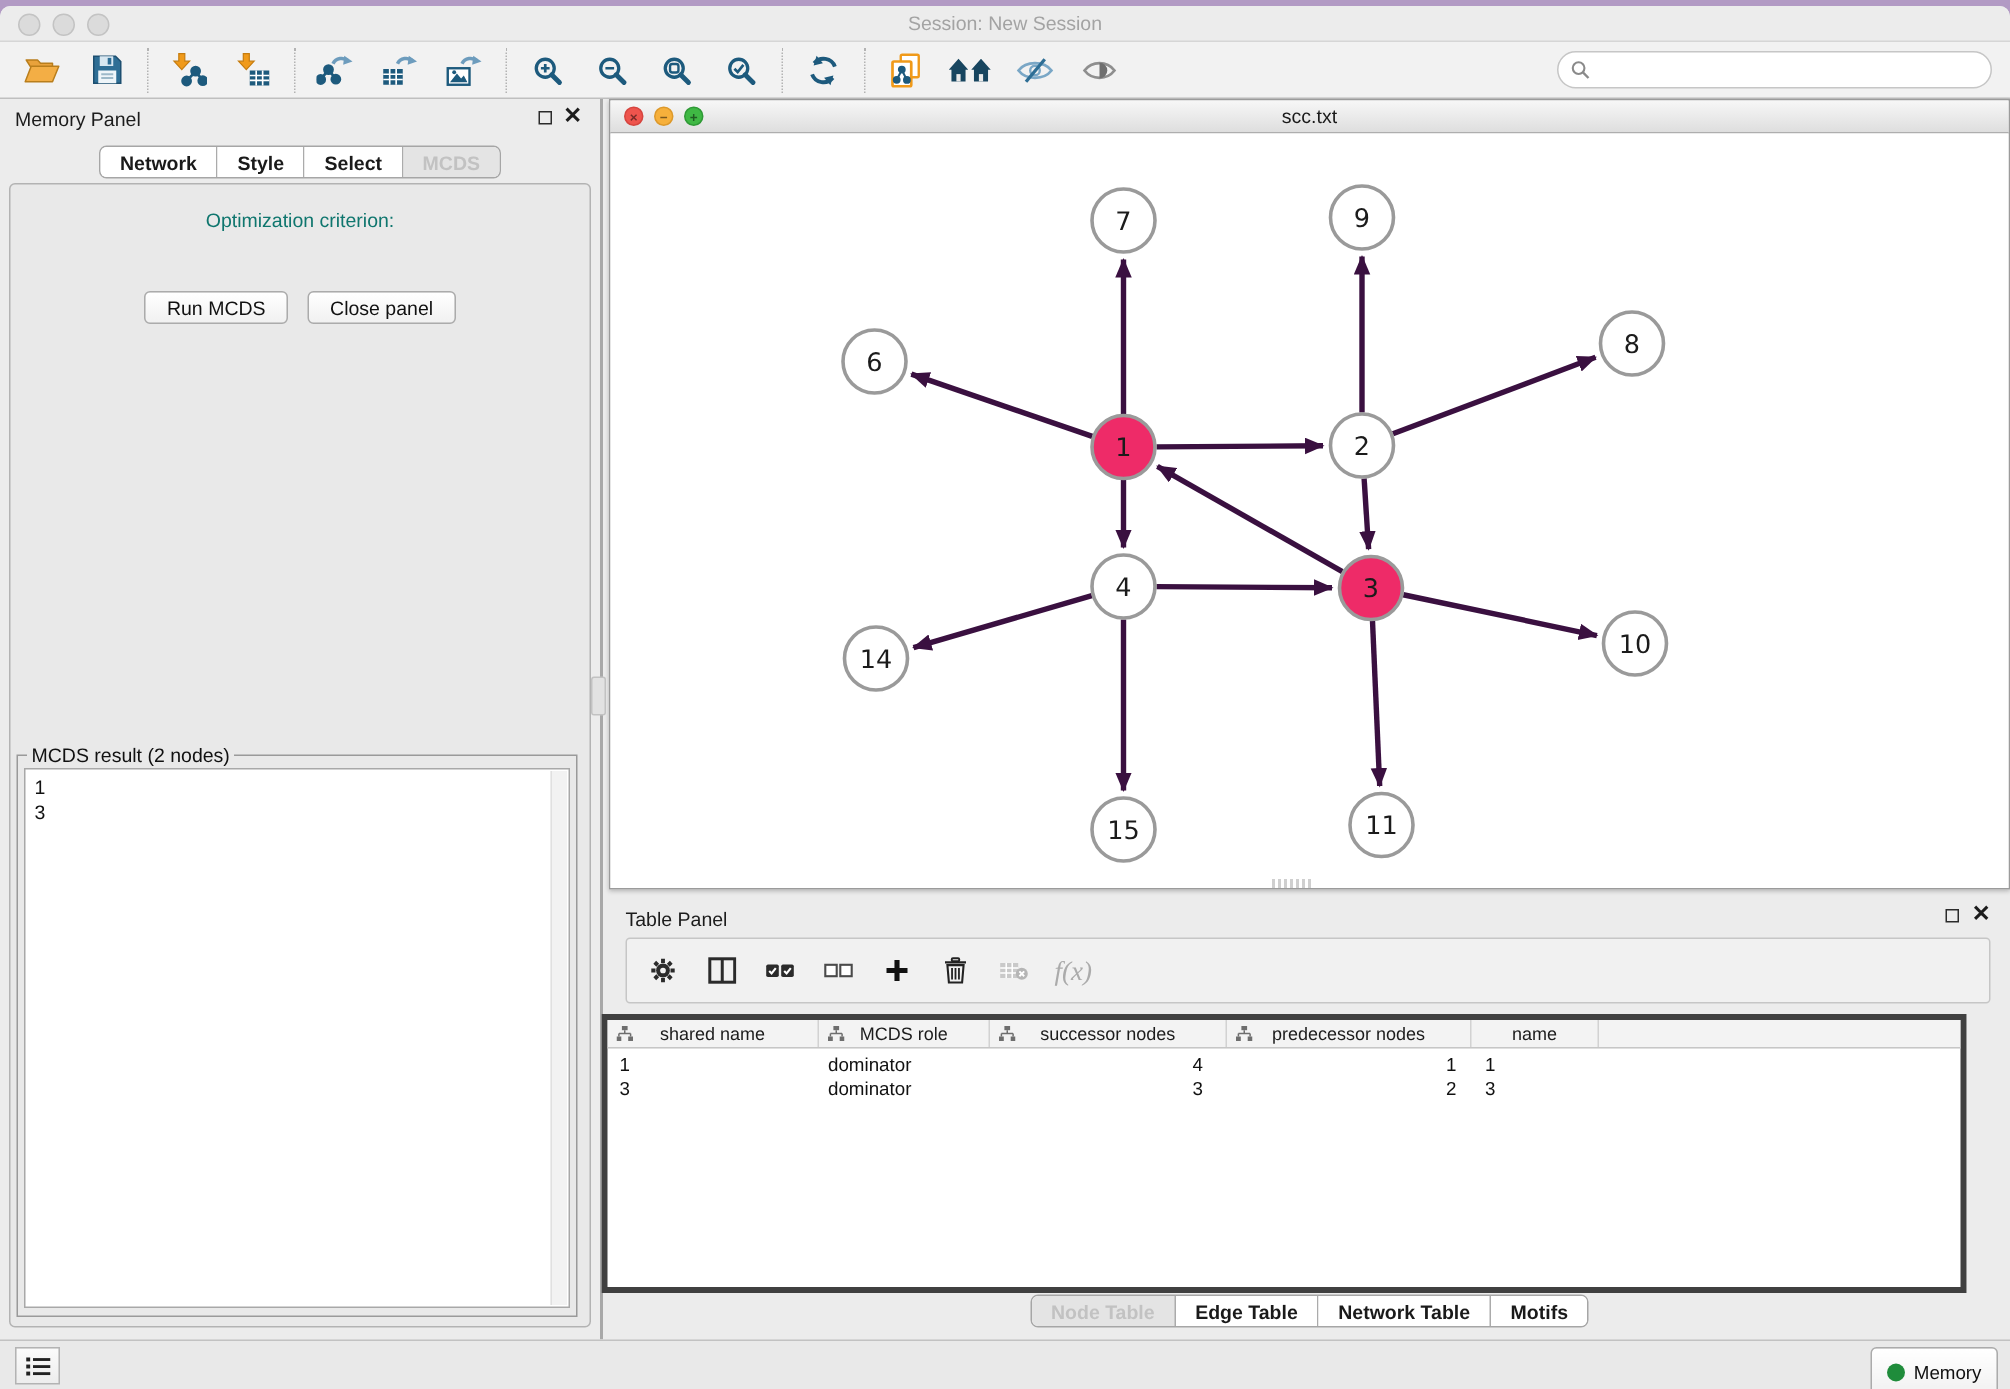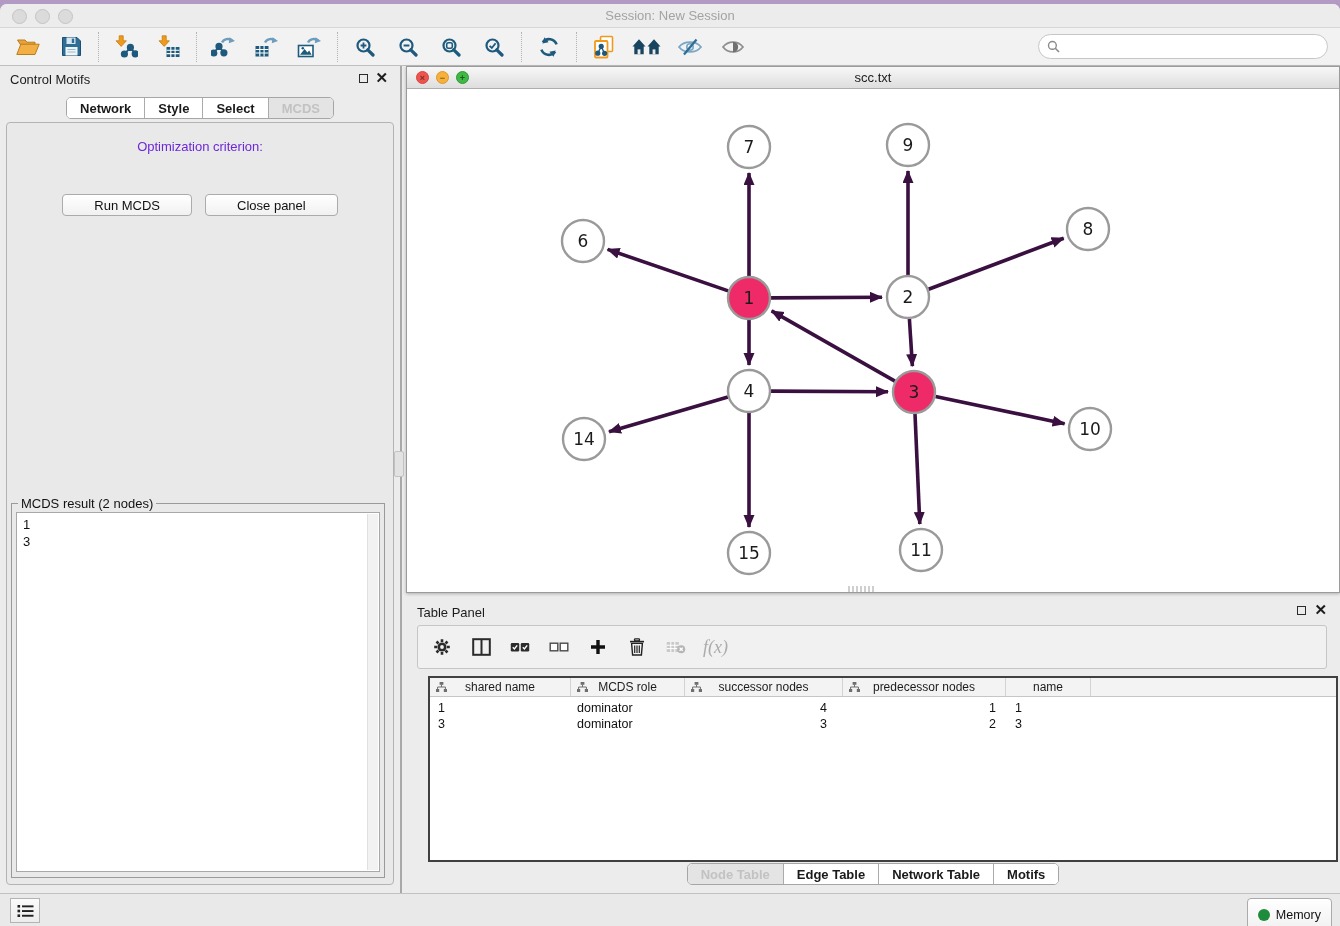--- a/index.html
+++ b/index.html
@@ -25,28 +25,28 @@
   .cp-header { position:relative; height:24px; }
   .cp-title { position:absolute; left:10px; top:6px; font-size:13px; color:#1c1c1c; }
   .float-icon { position:absolute; top:8px; width:9px; height:9px; border:1.6px solid #2b2b2b; background:transparent; display:inline-block; }
   .close-icon { position:absolute; top:3px; font-size:15px; font-weight:bold; color:#1c1c1c; line-height:18px; }
   .cp-tabs { position:absolute; top:31px; left:0; width:100%; display:flex; justify-content:center; }
   .seg { display:inline-flex; border:1px solid #a6a6a6; border-radius:5px; overflow:hidden; background:#fff; height:22px; }
   .seg .tab { padding:3px 13px 0 13px; font-size:13px; font-weight:700; color:#1a1a1a; background:#fff; border-right:1px solid #ababab; white-space:nowrap; }
   .seg .tab:last-child { border-right:none; }
   .seg .tab.selected { background:#e4e4e4; color:#c2c2c2; }
   .cp-body { position:absolute; top:56px; left:6px; right:6px; bottom:8px; background:#e9e9e9; border:1px solid #b3b3b3; border-radius:4px; }
-  .opt-label { position:absolute; top:16px; left:0; right:0; text-align:center; font-size:13px; color:#6d28d9; }
+  .opt-label { position:absolute; top:16px; left:0; right:0; text-align:center; font-size:13px; color:#0f766e; }
   .criterion-select { position:absolute; top:38px; left:38px; right:34px; height:23px; background:linear-gradient(#ffffff,#f3f3f3); border:1px solid #acacac; border-radius:4px; display:flex; align-items:center; padding-left:9px; font-size:13px; color:#111; }
   .stepper { position:absolute; right:7px; top:3px; display:flex; flex-direction:column; gap:2px; }
   .stepper i { display:block; width:0; height:0; border-left:4px solid transparent; border-right:4px solid transparent; }
   .stepper .up { border-bottom:5px solid #555; }
   .stepper .dn { border-top:5px solid #555; }
   .cp-buttons { position:absolute; top:71px; left:0; right:0; display:flex; justify-content:center; gap:13px; }
-  .btn { height:22px; padding:0 31px; background:linear-gradient(#ffffff,#f1f1f1); border:1px solid #ababab; border-radius:4px; font-size:13px; color:#111; font-family:"Liberation Sans", sans-serif;text-align:right; }
+  .btn { height:22px; padding:0 14px; background:linear-gradient(#ffffff,#f1f1f1); border:1px solid #ababab; border-radius:4px; font-size:13px; color:#111; font-family:"Liberation Sans", sans-serif;text-align:right; }
   .result-fieldset { position:absolute; left:4px; right:8px; top:373px; bottom:6px; border:1px solid #9a9a9a; background:#e9e9e9; }
   .result-fieldset legend { font-size:13px; color:#111; margin-left:6px; padding:0 3px; }
   .result-box { position:absolute; left:4px; right:4px; top:1px; bottom:5px; background:#fff; border:1px solid #a8a8a8; }
   .scroll-track { position:absolute; right:1px; top:1px; bottom:1px; width:11px; background:#f2f2f2; border-left:1px solid #e0e0e0; }
   .rline { font-size:13px; color:#111; line-height:17px; padding-left:6px; }
   .result-box .rline:first-child { padding-top:3px; }
 
   .vdivider { position:absolute; top:62px; left:400px; width:2px; bottom:33px; background:#a8a8a8; }
   .grip-v { position:absolute; top:447px; left:394px; width:10px; height:26px; background:#e2e2e2; border:1px solid #c2c2c2; border-radius:2px; z-index:5; }
 
@@ -61,21 +61,21 @@
   .net-title { position:absolute; left:0; right:0; top:3px; text-align:center; font-size:13px; color:#1a1a1a; }
   .net-canvas { position:absolute; top:22px; left:0; right:0; bottom:0; background:#fff; }
   .grip-h { position:absolute; bottom:0px; left:441px; width:26px; height:6px; background:repeating-linear-gradient(90deg,#cfcfcf 0 2px,transparent 2px 4px); }
 
   
   .tp-header { position:absolute; top:596px; left:406px; right:0; height:24px; }
   .tp-title { position:absolute; left:11px; top:5px; font-size:13px; color:#1c1c1c; }
   .table-toolbar { position:absolute; top:621px; left:417px; width:910px; height:44px; background:#f1f1f1; border:1px solid #c6c6c6; border-radius:3px; display:flex; align-items:center; padding-left:12px; gap:15px; }
   .ttbtn { display:flex; align-items:center; justify-content:center; min-width:24px; height:28px; background:transparent; border:none; }
   .fx { font-family:"Liberation Serif", serif; font-style:italic; font-size:18px; color:#ababab; }
-  .data-table { position:absolute; top:672px; left:428px; width:910px; height:186px; background:#fff; border:2px solid #404040; overflow:hidden; }
+  .data-table { position:absolute; top:672px; left:401px; width:910px; height:186px; background:#fff; border:4px solid #404040; overflow:hidden; }
   .thead { display:flex; height:19px; background:#f3f3f3; border-bottom:1px solid #c6c6c6; }
   .th { position:relative; display:flex; align-items:center; justify-content:center; border-right:1px solid #d2d2d2; font-size:12px; color:#1c1c1c; height:100%; }
   .th .hicon { position:absolute; left:6px; top:4px; }
   .tr { display:flex; height:16px; align-items:center; }
   .tr:first-of-type { margin-top:3px; }
   .td { font-size:12.5px; color:#111; height:16px; line-height:16px; white-space:nowrap; }
 
   .table-tabs { position:absolute; top:859px; left:406px; right:0; height:26px; display:flex; justify-content:center; }
 
   
@@ -239,21 +239,21 @@
       <svg width="13" height="13" viewBox="0 0 13 13">
         <circle cx="5.4" cy="5.4" r="3.9" fill="none" stroke="#8a8a8a" stroke-width="1.4"></circle>
         <path d="M8.3 8.3 L12 12" stroke="#8a8a8a" stroke-width="1.6"></path>
       </svg>
       <input type="text" placeholder="" style="">
     </div>
   </div>
 
   <aside class="control-panel">
     <div class="cp-header">
-      <span class="cp-title">Control Motifs</span>
+      <span class="cp-title">Memory Panel</span>
       <span class="float-icon" style="right:32px"></span>
       <span class="close-icon" style="right:12px">✕</span>
     </div>
     <div class="cp-tabs">
       <span class="seg" id="cp-tabseg">
           <span class="tab">Network</span>
           <span class="tab">Style</span>
           <span class="tab">Select</span>
           <span class="tab selected">MCDS</span>
         </span>

